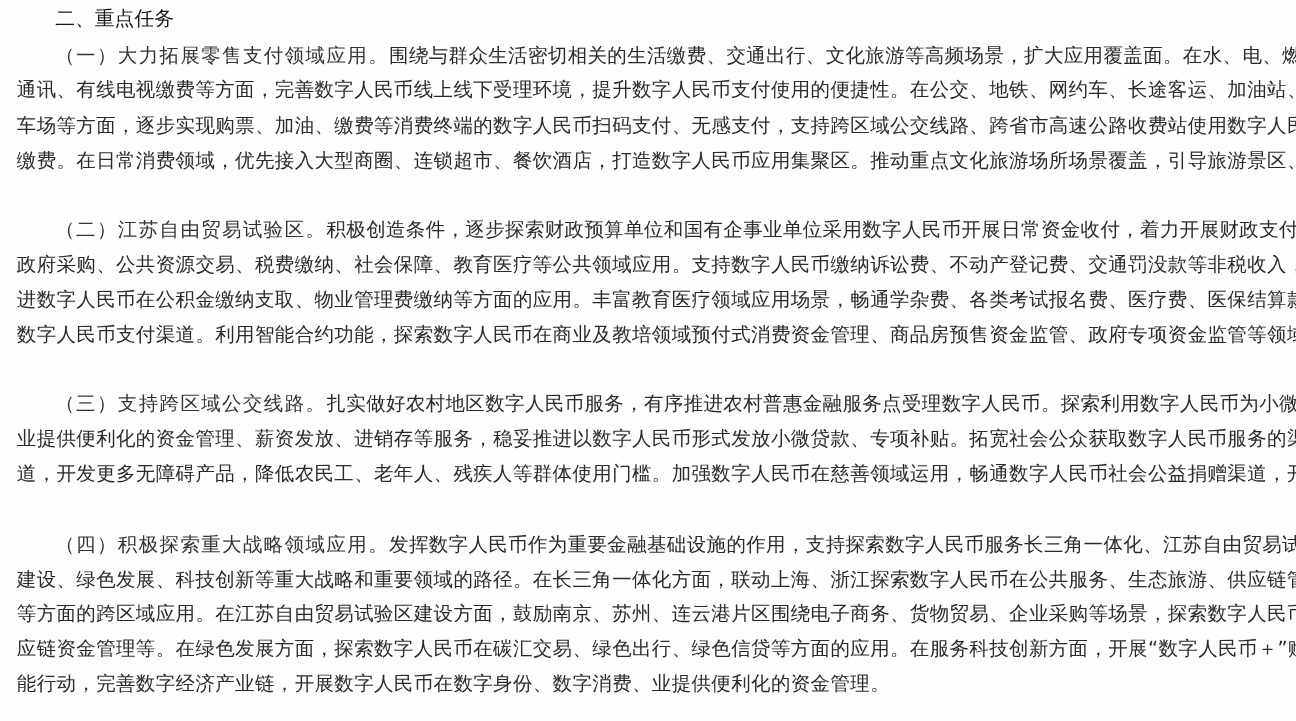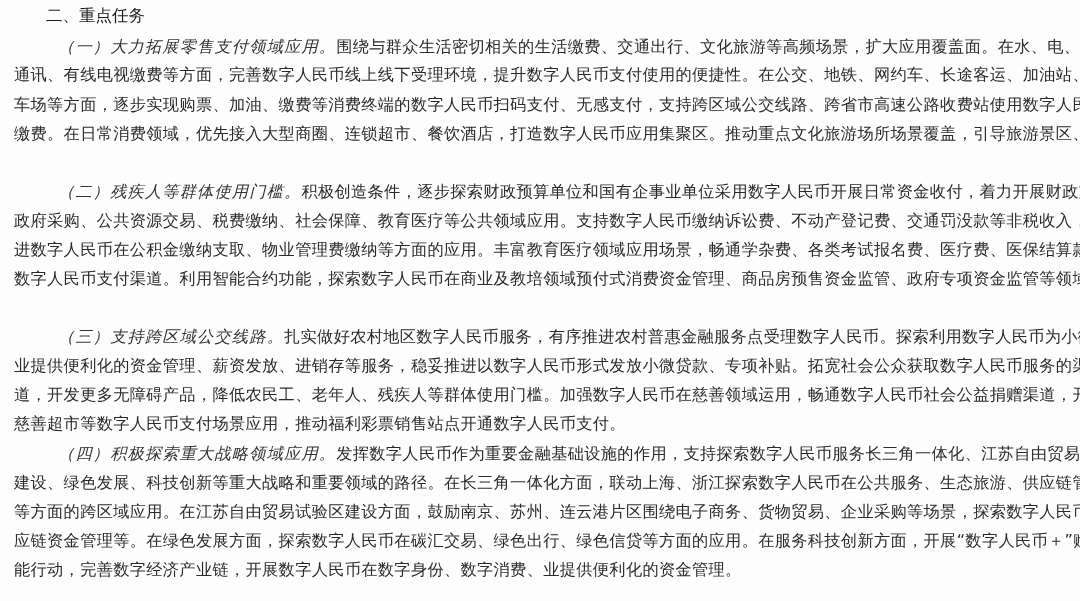--- a/index.html
+++ b/index.html
@@ -15,42 +15,41 @@
       font-size: 16.5px; line-height: 24px; color: #1a1a1a;
     }
     .line {
       position: absolute; left: 14px; width: 1056px;
       font-size: 16.2px; line-height: 22px; white-space: nowrap;
       letter-spacing: 0.35px; color: #2a2a2a;
     }
     .line.indent { left: 46px; width: 1024px; }
     .lead {
       font-family: "DejaVu Serif", "Liberation Serif", serif;
-      font-style: italic; color: #333; letter-spacing: 1.2px; margin-left: 12px;
+      color: #333; letter-spacing: 1.2px;
     }
   </style>
 </head>
 <body>
 
 <div class="page">
   <div class="heading">二、重点任务</div>
 
   <div class="line indent" style="top:36px"><span class="lead">（一）大力拓展零售支付领域应用。</span><span>围绕与群众生活密切相关的生活缴费、交通出行、文化旅游等高频场景，扩大应用覆盖面。在水、电、燃气、</span></div>
   <div class="line" style="top:64px">通讯、有线电视缴费等方面，完善数字人民币线上线下受理环境，提升数字人民币支付使用的便捷性。在公交、地铁、网约车、长途客运、加油站、停</div>
   <div class="line" style="top:94px">车场等方面，逐步实现购票、加油、缴费等消费终端的数字人民币扫码支付、无感支付，支持跨区域公交线路、跨省市高速公路收费站使用数字人民币</div>
   <div class="line" style="top:123px">缴费。在日常消费领域，优先接入大型商圈、连锁超市、餐饮酒店，打造数字人民币应用集聚区。推动重点文化旅游场所场景覆盖，引导旅游景区、文</div>
 
-  <div class="line indent" style="top:181px"><span class="lead">（二）残疾人等群体使用门槛。</span><span>积极创造条件，逐步探索财政预算单位和国有企事业单位采用数字人民币开展日常资金收付，着力开展财政支付、</span></div>
+  <div class="line indent" style="top:181px"><span class="lead">（二）江苏自由贸易试验区。</span><span>积极创造条件，逐步探索财政预算单位和国有企事业单位采用数字人民币开展日常资金收付，着力开展财政支付、</span></div>
   <div class="line" style="top:210px">政府采购、公共资源交易、税费缴纳、社会保障、教育医疗等公共领域应用。支持数字人民币缴纳诉讼费、不动产登记费、交通罚没款等非税收入，推</div>
   <div class="line" style="top:239px">进数字人民币在公积金缴纳支取、物业管理费缴纳等方面的应用。丰富教育医疗领域应用场景，畅通学杂费、各类考试报名费、医疗费、医保结算款等</div>
   <div class="line" style="top:268px">数字人民币支付渠道。利用智能合约功能，探索数字人民币在商业及教培领域预付式消费资金管理、商品房预售资金监管、政府专项资金监管等领域应</div>
 
   <div class="line indent" style="top:326px"><span class="lead">（三）支持跨区域公交线路。</span><span>扎实做好农村地区数字人民币服务，有序推进农村普惠金融服务点受理数字人民币。探索利用数字人民币为小微企</span></div>
   <div class="line" style="top:355px">业提供便利化的资金管理、薪资发放、进销存等服务，稳妥推进以数字人民币形式发放小微贷款、专项补贴。拓宽社会公众获取数字人民币服务的渠</div>
   <div class="line" style="top:384px">道，开发更多无障碍产品，降低农民工、老年人、残疾人等群体使用门槛。加强数字人民币在慈善领域运用，畅通数字人民币社会公益捐赠渠道，开展</div>
-  <div class="line" style="top:413px">慈善超市等数字人民币支付场景应用，推动福利彩票销售站点开通数字人民币支付。</div>
 
   <div class="line indent" style="top:443px"><span class="lead">（四）积极探索重大战略领域应用。</span><span>发挥数字人民币作为重要金融基础设施的作用，支持探索数字人民币服务长三角一体化、江苏自由贸易试验区</span></div>
   <div class="line" style="top:472px">建设、绿色发展、科技创新等重大战略和重要领域的路径。在长三角一体化方面，联动上海、浙江探索数字人民币在公共服务、生态旅游、供应链管理</div>
   <div class="line" style="top:501px">等方面的跨区域应用。在江苏自由贸易试验区建设方面，鼓励南京、苏州、连云港片区围绕电子商务、货物贸易、企业采购等场景，探索数字人民币供</div>
   <div class="line" style="top:530px">应链资金管理等。在绿色发展方面，探索数字人民币在碳汇交易、绿色出行、绿色信贷等方面的应用。在服务科技创新方面，开展“数字人民币＋”赋</div>
   <div class="line" style="top:559px">能行动，完善数字经济产业链，开展数字人民币在数字身份、数字消费、业提供便利化的资金管理。</div>
 </div>
 
 </body></html>

